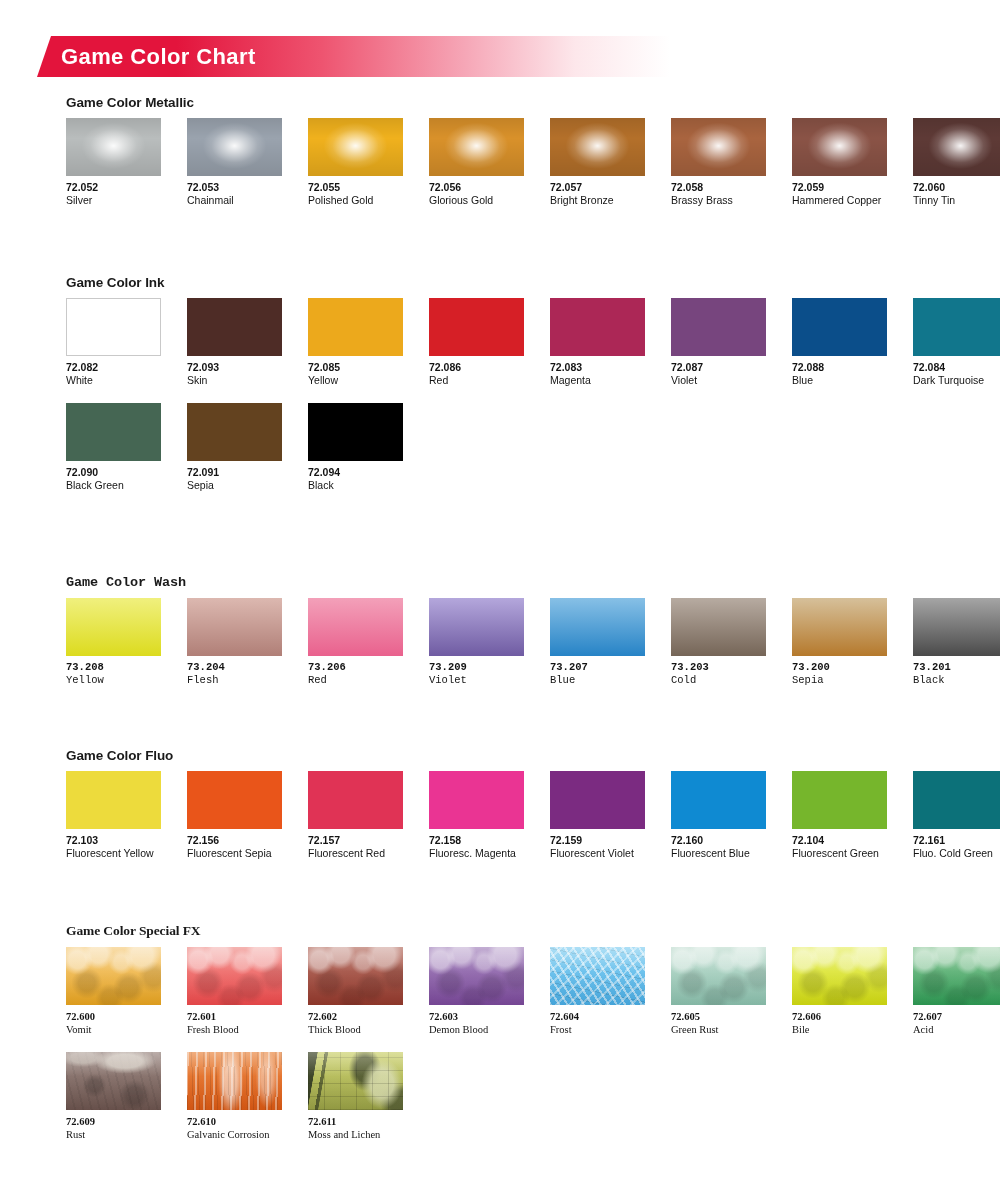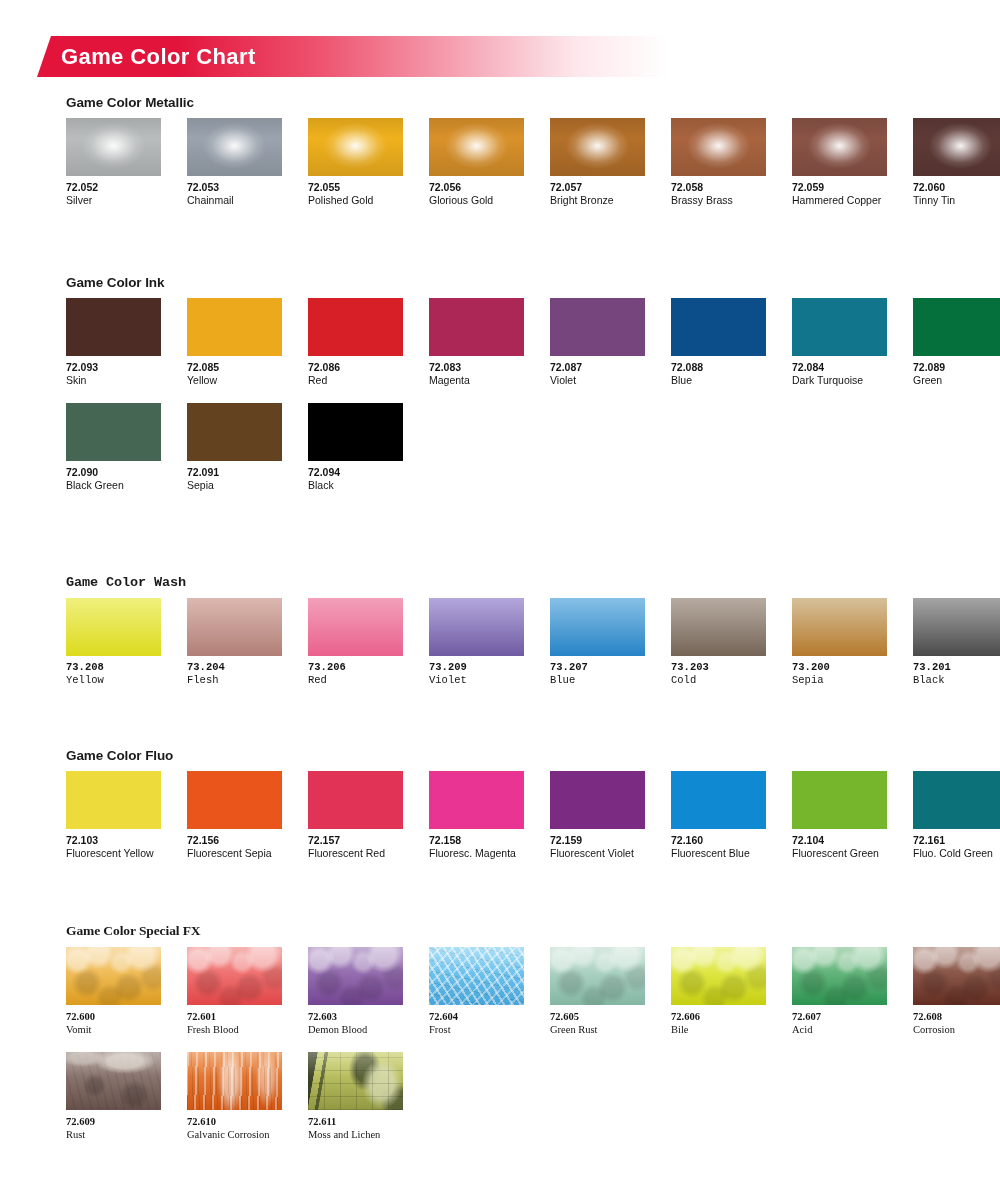--- a/index.html
+++ b/index.html
@@ -191,20 +191,27 @@
               <span class="code">72.060</span>
               <span class="name">Tinny Tin</span>
             </div>
           </div>
         </div>
       </div>
       <div class="section" style="top: 275px;">
         <div class="section-title">Game Color Ink</div>
         <div class="row">
           <div class="cell">
+            <div class="swatch bordered sw-flat" style="background: rgb(255, 255, 255);"></div>
+            <div class="labels">
+              <span class="code">72.082</span>
+              <span class="name">White</span>
+            </div>
+          </div>
+          <div class="cell">
             <div class="swatch sw-flat" style="background: rgb(78, 44, 38);"></div>
             <div class="labels">
               <span class="code">72.093</span>
               <span class="name">Skin</span>
             </div>
           </div>
           <div class="cell">
             <div class="swatch sw-flat" style="background: rgb(236, 169, 28);"></div>
             <div class="labels">
               <span class="code">72.085</span>
@@ -411,20 +418,27 @@
             </div>
           </div>
           <div class="cell">
             <div class="swatch sw-fx" style="background: linear-gradient(rgb(240, 148, 144) 0%, rgb(239, 74, 76) 100%);"></div>
             <div class="labels">
               <span class="code">72.601</span>
               <span class="name">Fresh Blood</span>
             </div>
           </div>
           <div class="cell">
+            <div class="swatch sw-fx" style="background: linear-gradient(rgb(185, 118, 106) 0%, rgb(148, 57, 44) 100%);"></div>
+            <div class="labels">
+              <span class="code">72.602</span>
+              <span class="name">Thick Blood</span>
+            </div>
+          </div>
+          <div class="cell">
             <div class="swatch sw-fx" style="background: linear-gradient(rgb(169, 139, 192) 0%, rgb(124, 74, 156) 100%);"></div>
             <div class="labels">
               <span class="code">72.603</span>
               <span class="name">Demon Blood</span>
             </div>
           </div>
           <div class="cell">
             <div class="swatch sw-fx sw-fx-frost" style="background: linear-gradient(rgb(139, 210, 242) 0%, rgb(73, 174, 230) 100%);"></div>
             <div class="labels">
               <span class="code">72.604</span>

